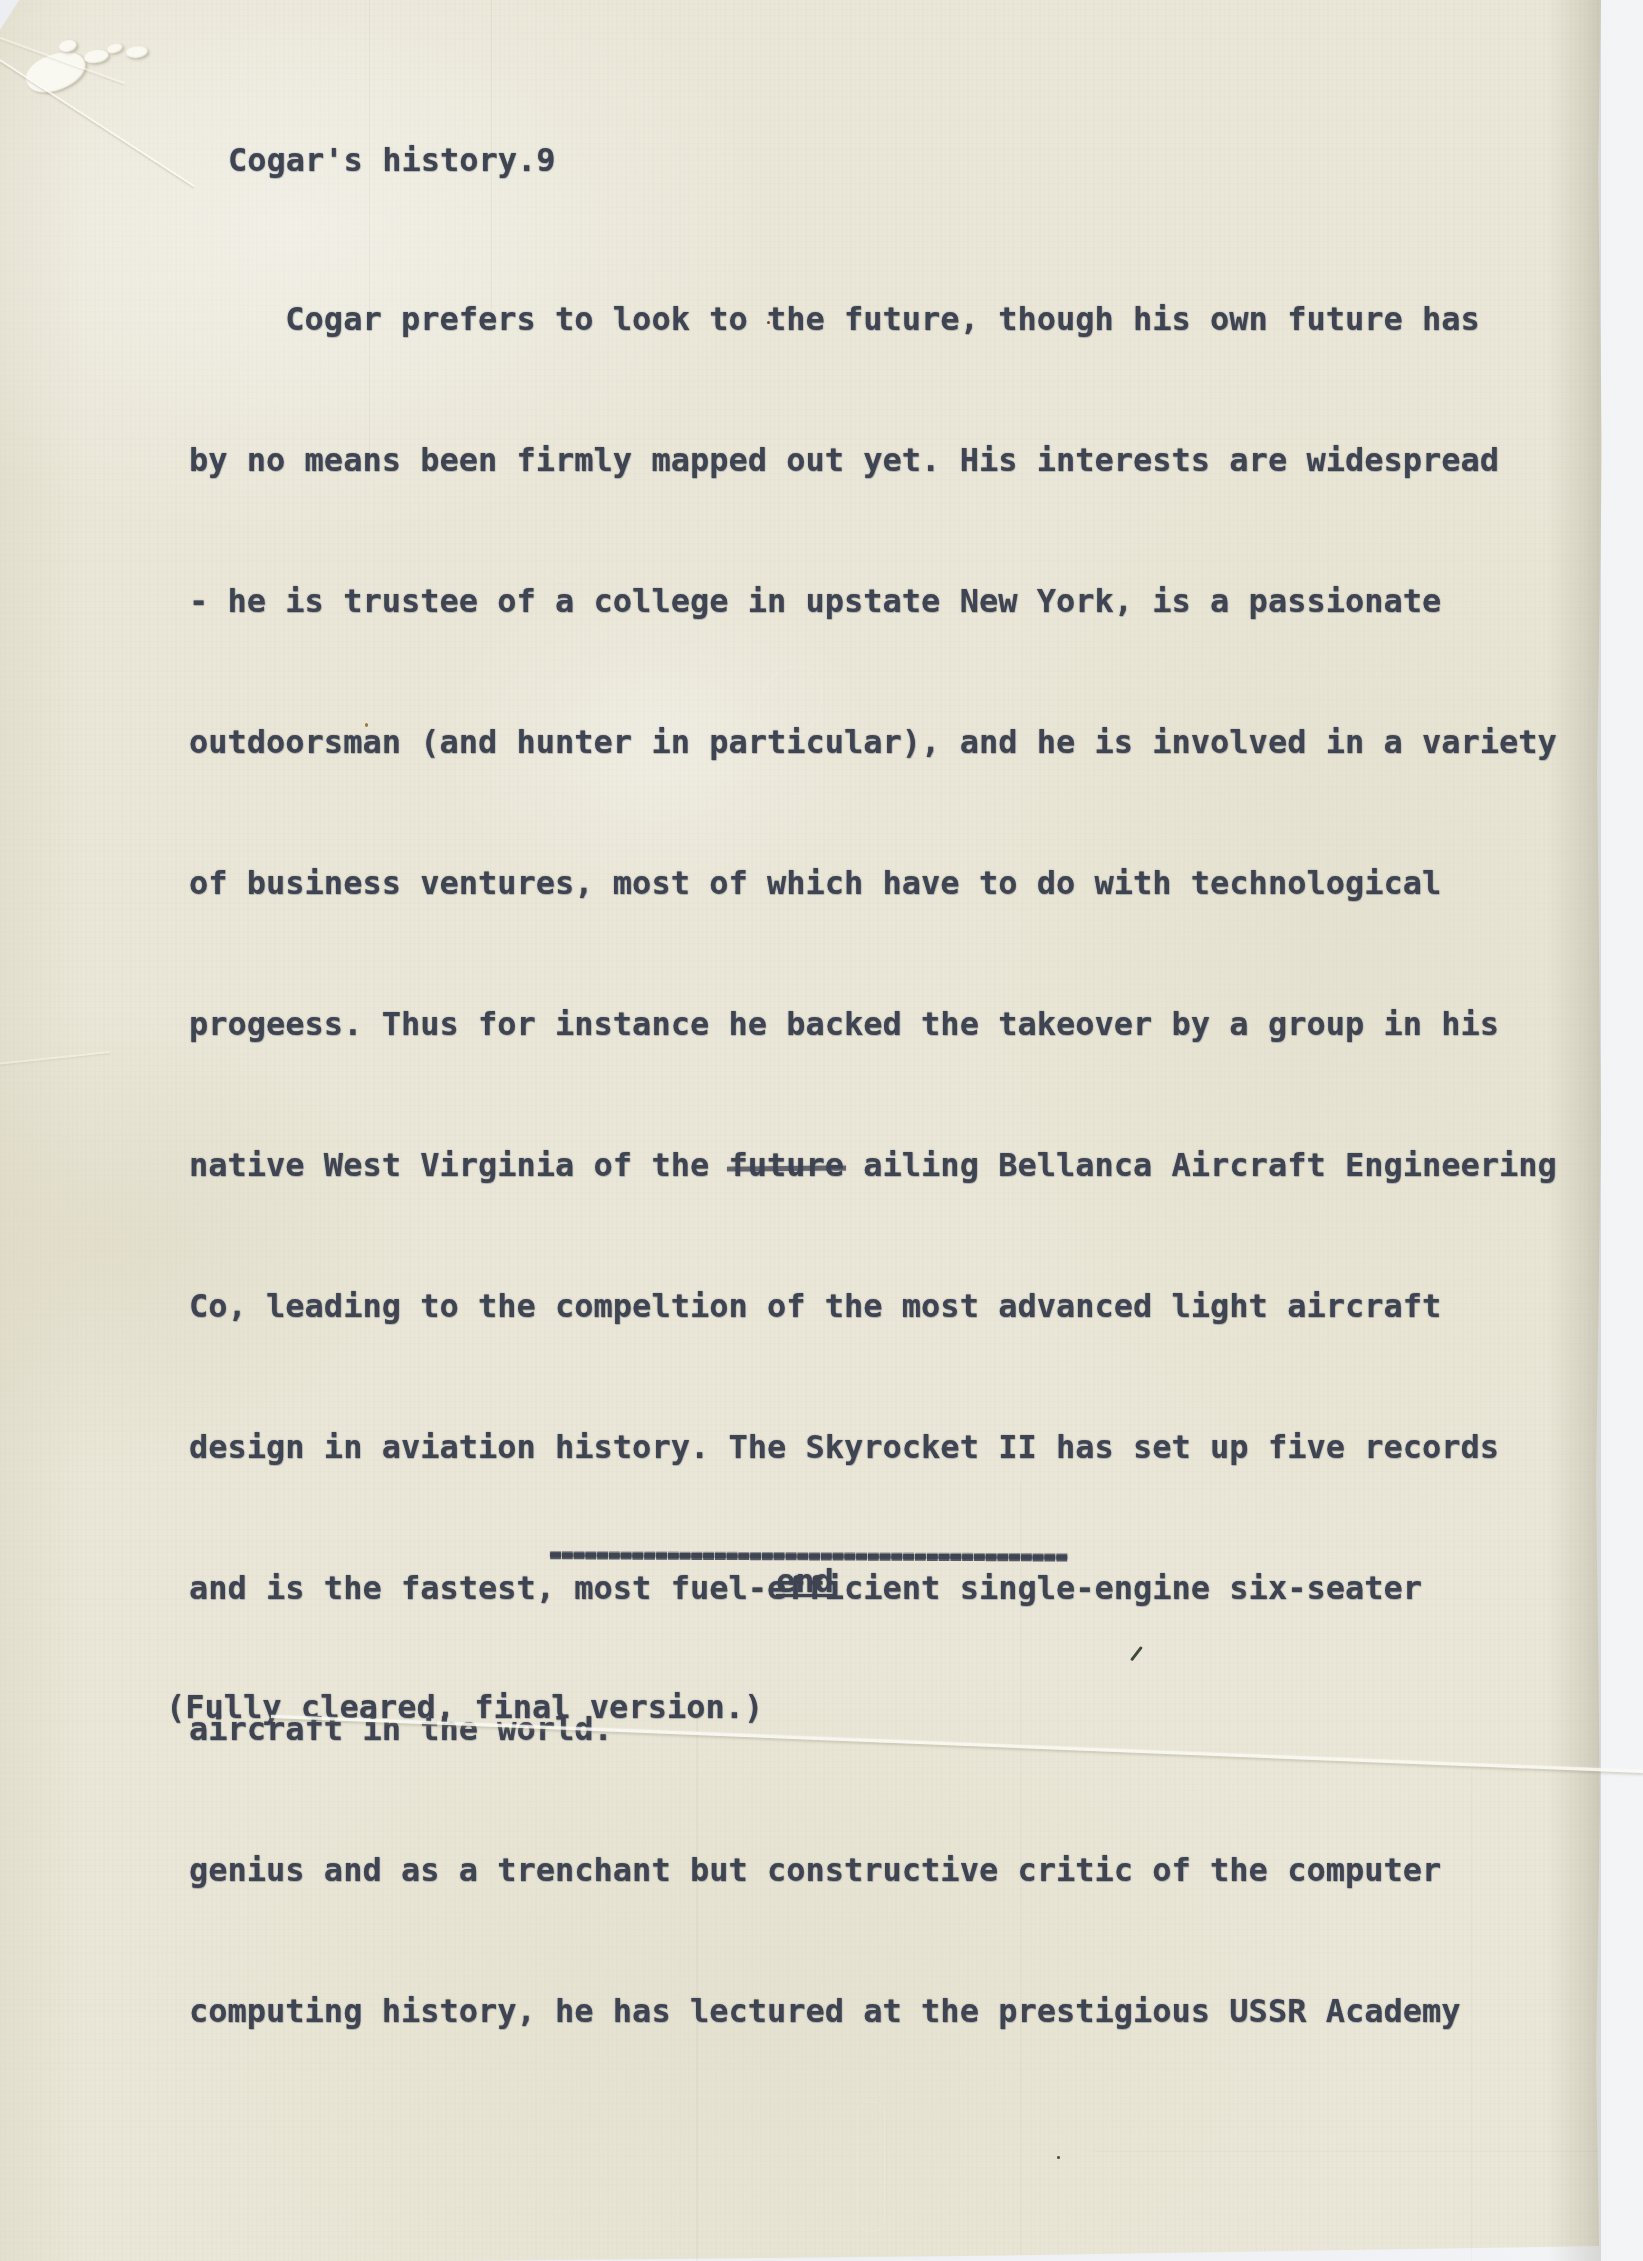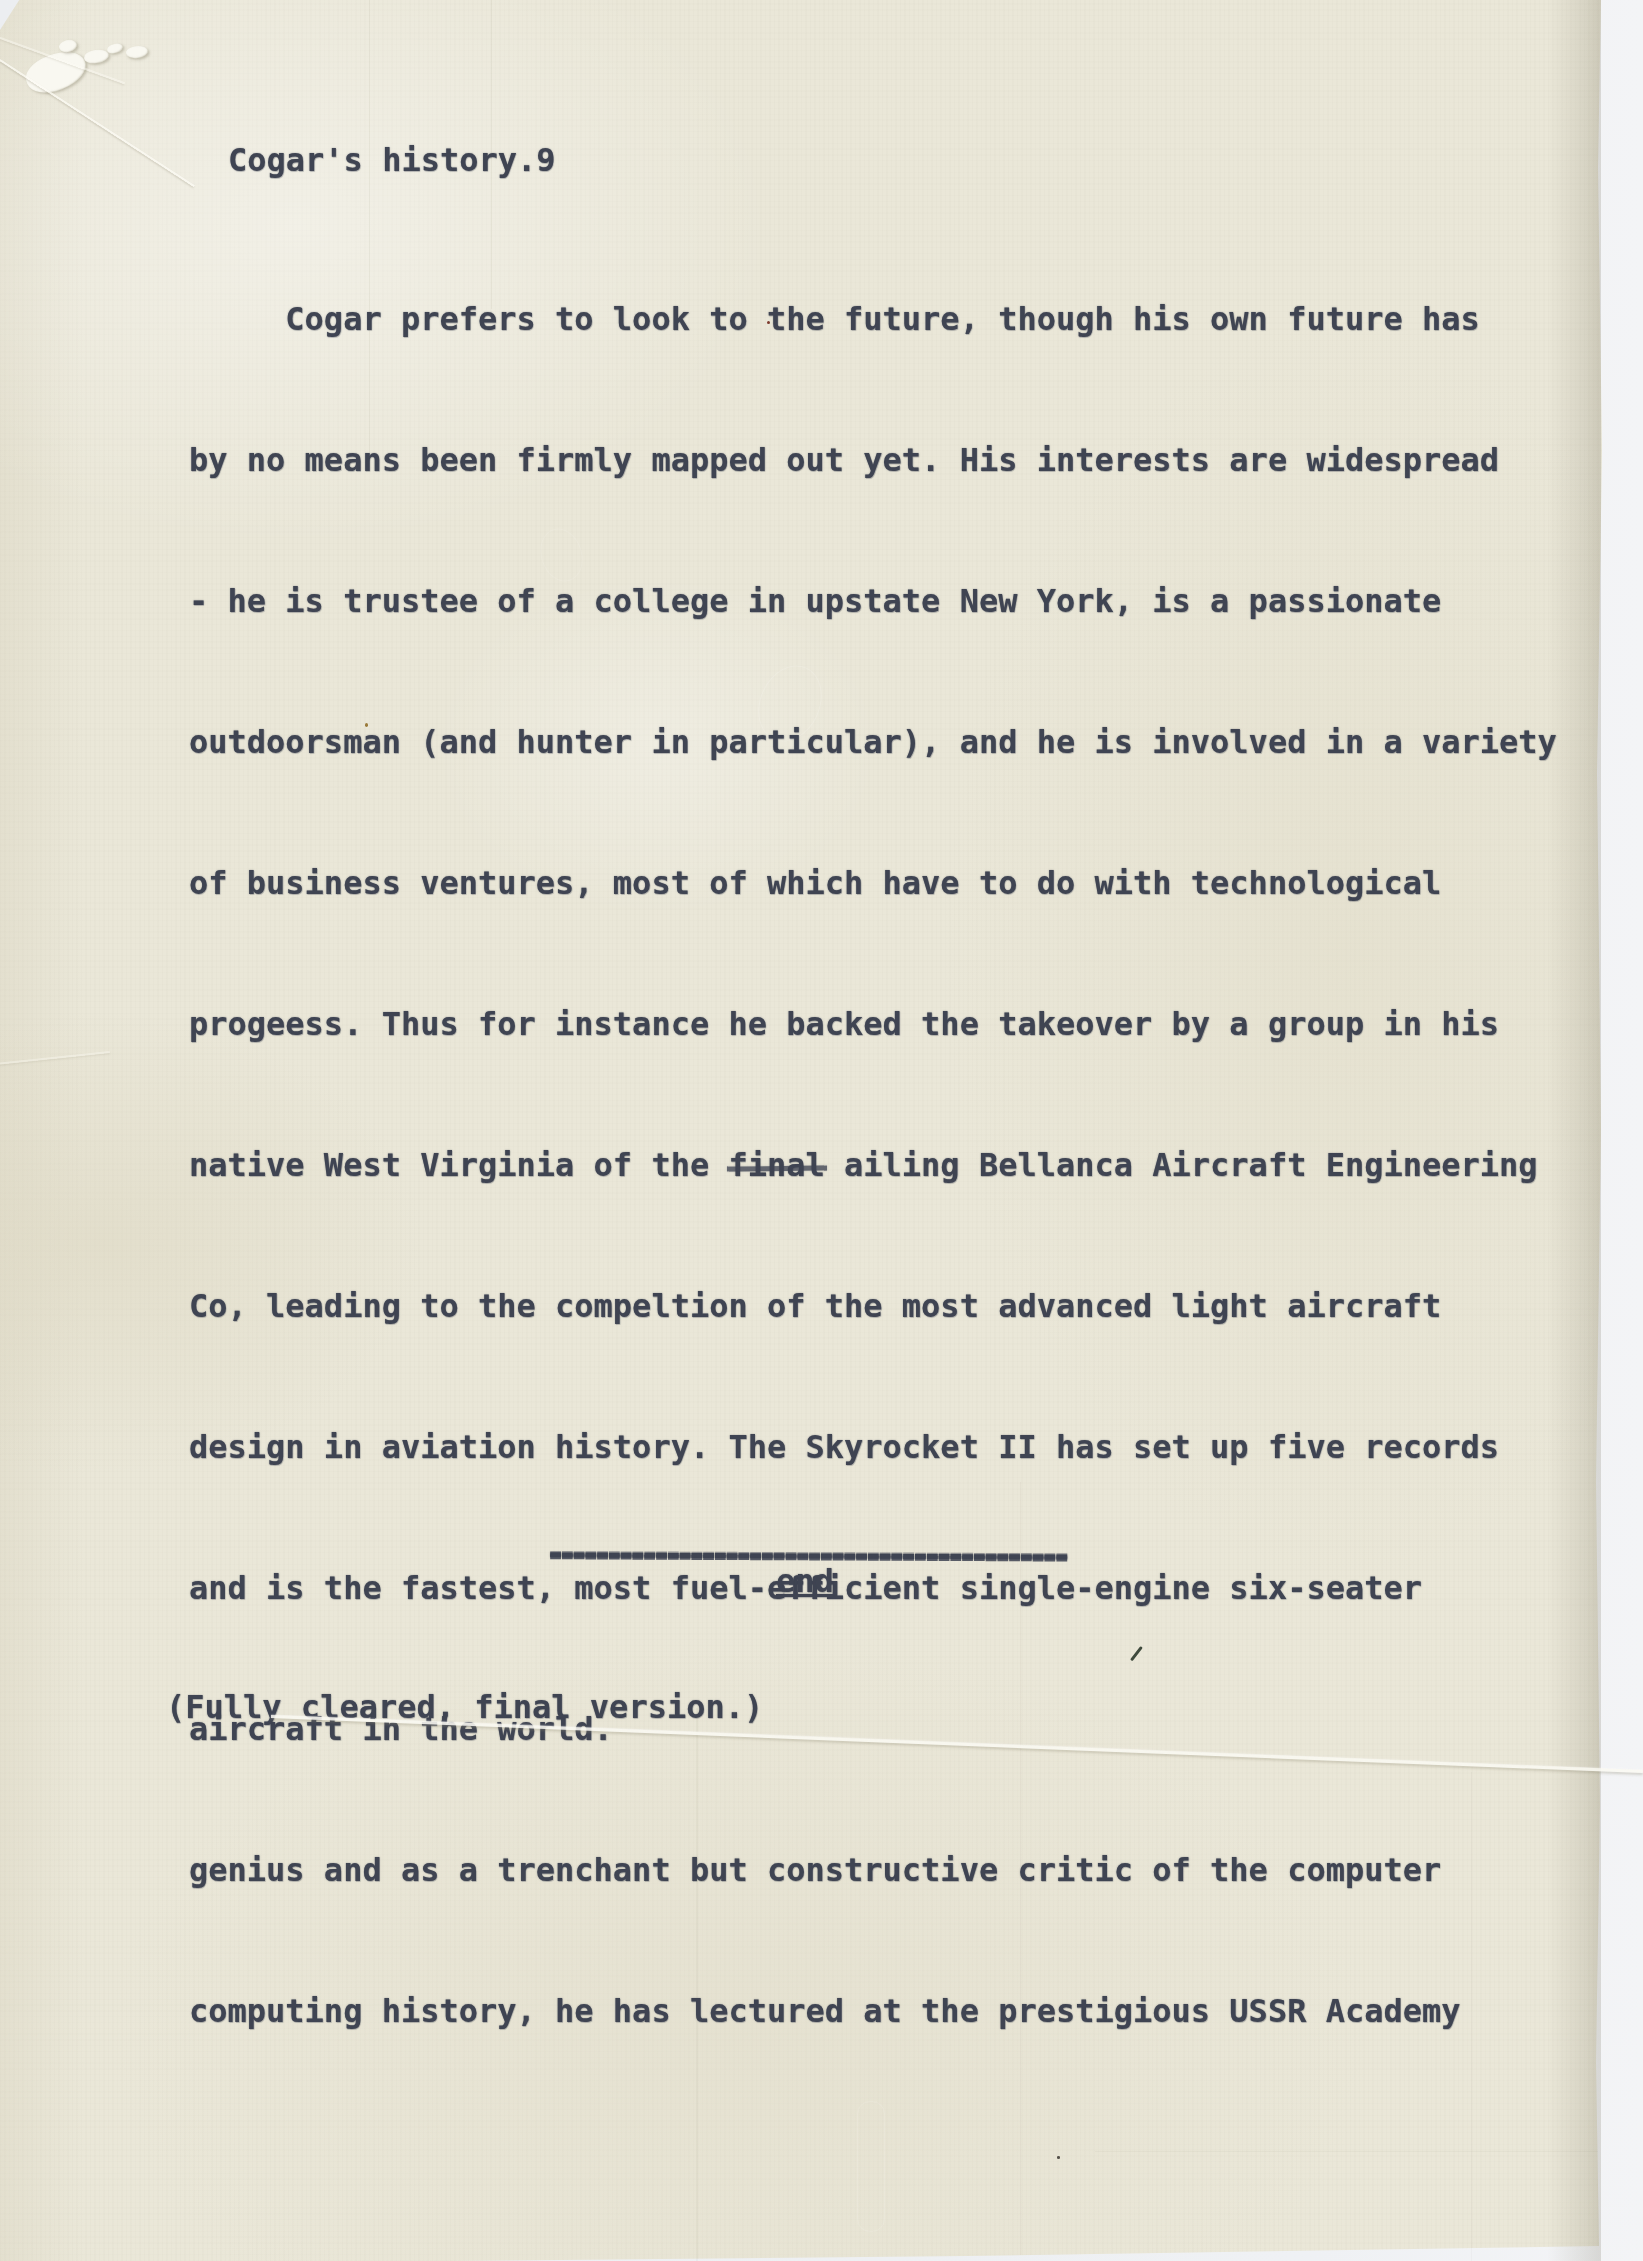--- a/index.html
+++ b/index.html
@@ -115,21 +115,21 @@
 
 <div class="typed header">Cogar's history.9</div>
 
 <div class="typed body-text">
   <div class="line">     Cogar prefers to look to the future, though his own future has</div>
   <div class="line">by no means been firmly mapped out yet. His interests are widespread</div>
   <div class="line">- he is trustee of a college in upstate New York, is a passionate</div>
   <div class="line">outdoorsman (and hunter in particular), and he is involved in a variety</div>
   <div class="line">of business ventures, most of which have to do with technological</div>
   <div class="line">progeess. Thus for instance he backed the takeover by a group in his</div>
-  <div class="line"><span>native West Virginia of the </span><span class="struck">final</span><span> ailing Bellanca Aircraft Engineering</span></div>
+  <div class="line"><span>native West Virginia of the </span><span class="struck">future</span><span> ailing Bellanca Aircraft Engineering</span></div>
   <div class="line">Co, leading to the compeltion of the most advanced light aircraft</div>
   <div class="line">design in aviation history. The Skyrocket II has set up five records</div>
   <div class="line">and is the fastest, most fuel-efficient single-engine six-seater</div>
   <div class="line">aircraft in the world.</div>
   <div class="line">genius and as a trenchant but constructive critic of the computer</div>
   <div class="line">computing history, he has lectured at the prestigious USSR Academy</div>
   
   
   
   

